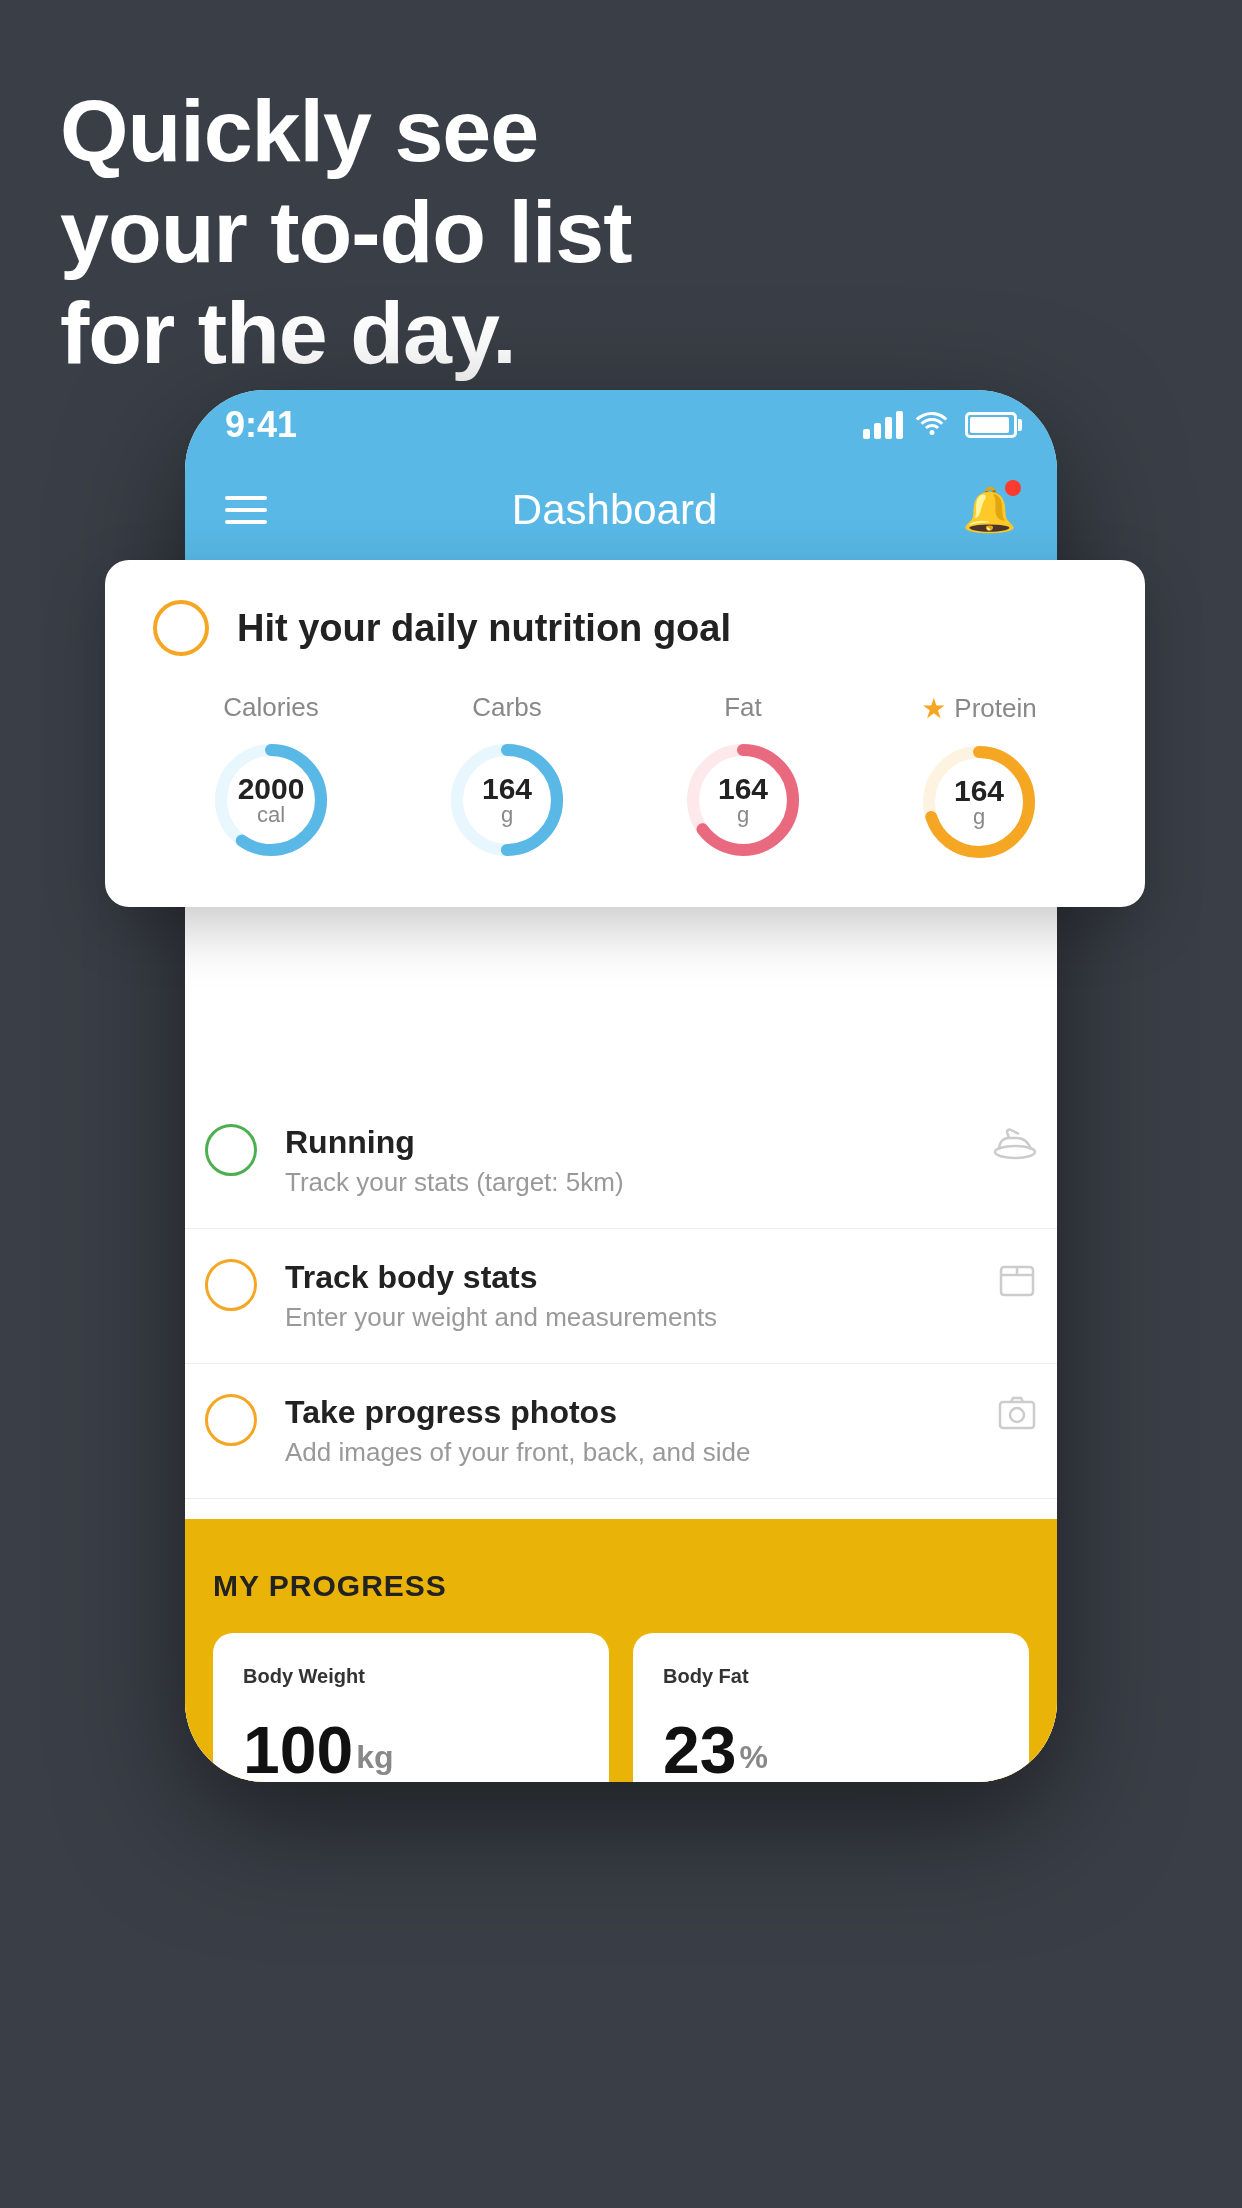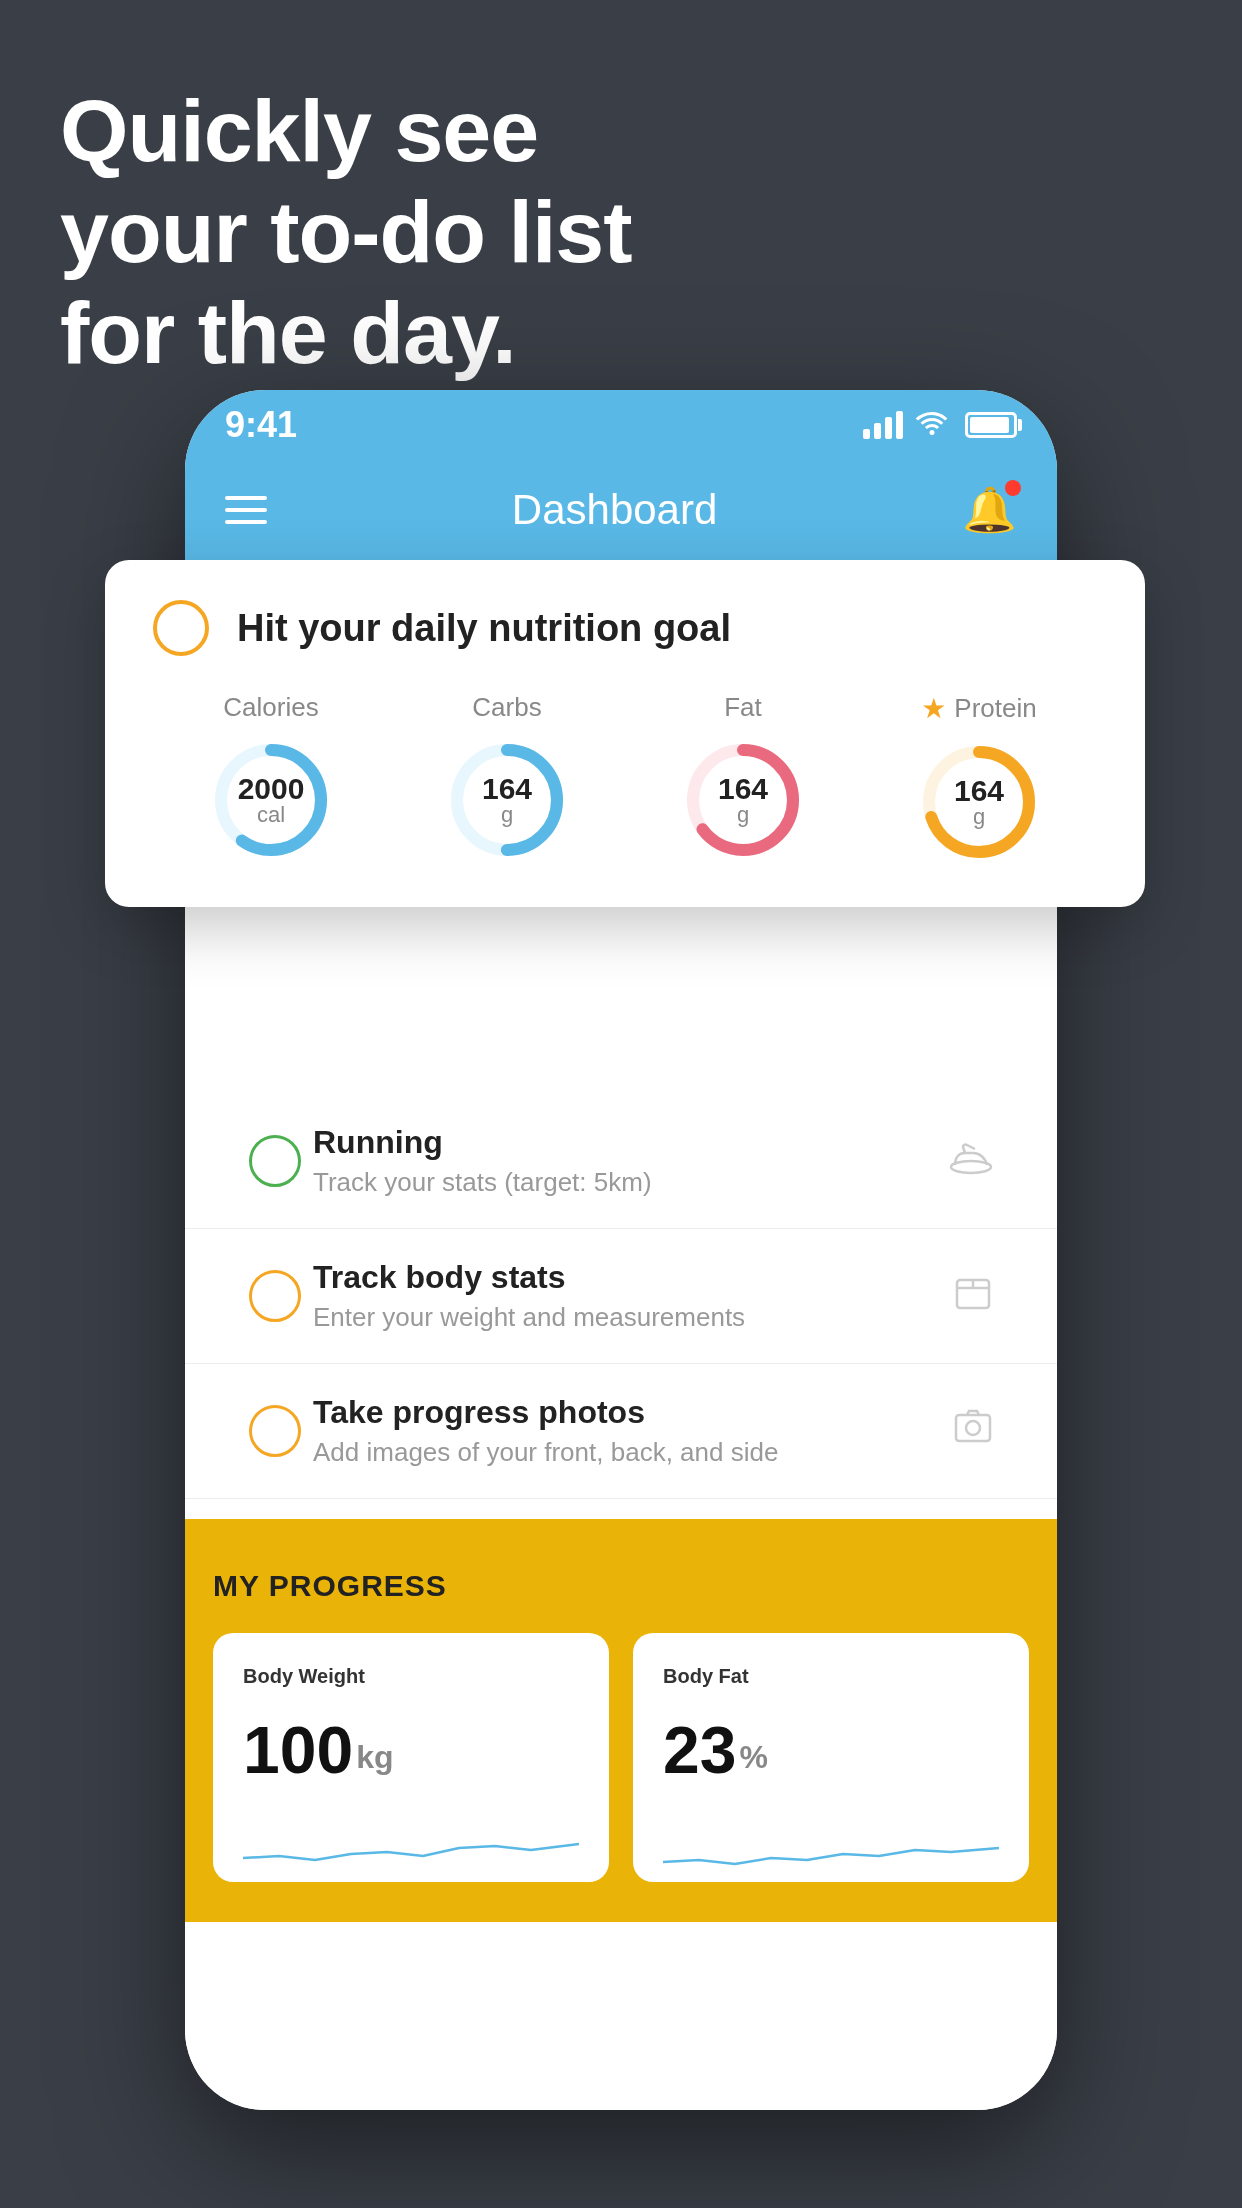--- a/index.html
+++ b/index.html
@@ -23,21 +23,21 @@
       line-height: 1.15;
       letter-spacing: -1px;
     }
 
     
     .phone {
       position: absolute;
       top: 390px;
       left: 185px;
       width: 872px;
-      height: 1720px;
+      height: 1392px;
       background: #f0f0f0;
       border-radius: 80px;
       overflow: hidden;
       box-shadow: 0 40px 120px rgba(0,0,0,0.5);
     }
 
     
     .status-bar {
       background: #59b8e6;
       height: 70px;
@@ -245,24 +245,24 @@
       color: #888;
       line-height: 1;
     }
 
     
     .todo-list {
       margin-top: 440px;
     }
     .todo-item {
       display: flex;
-      align-items: center;
-      padding: 30px 64px;
+      align-items: flex-start;
+      padding: 30px 20px;
       border-bottom: 1px solid #ececec;
-      gap: 12px;
+      gap: 28px;
     }
     .todo-circle {
       width: 52px;
       height: 52px;
       border-radius: 50%;
       border: 3px solid #4caf50;
       flex-shrink: 0;
     }
     .todo-circle.yellow {
       border-color: #f5a623;

